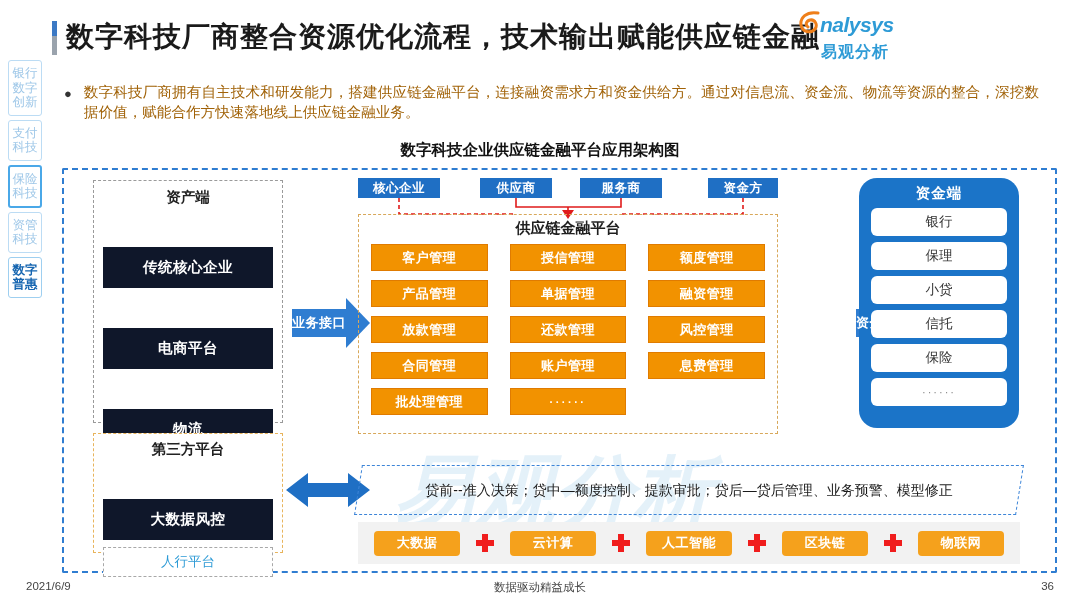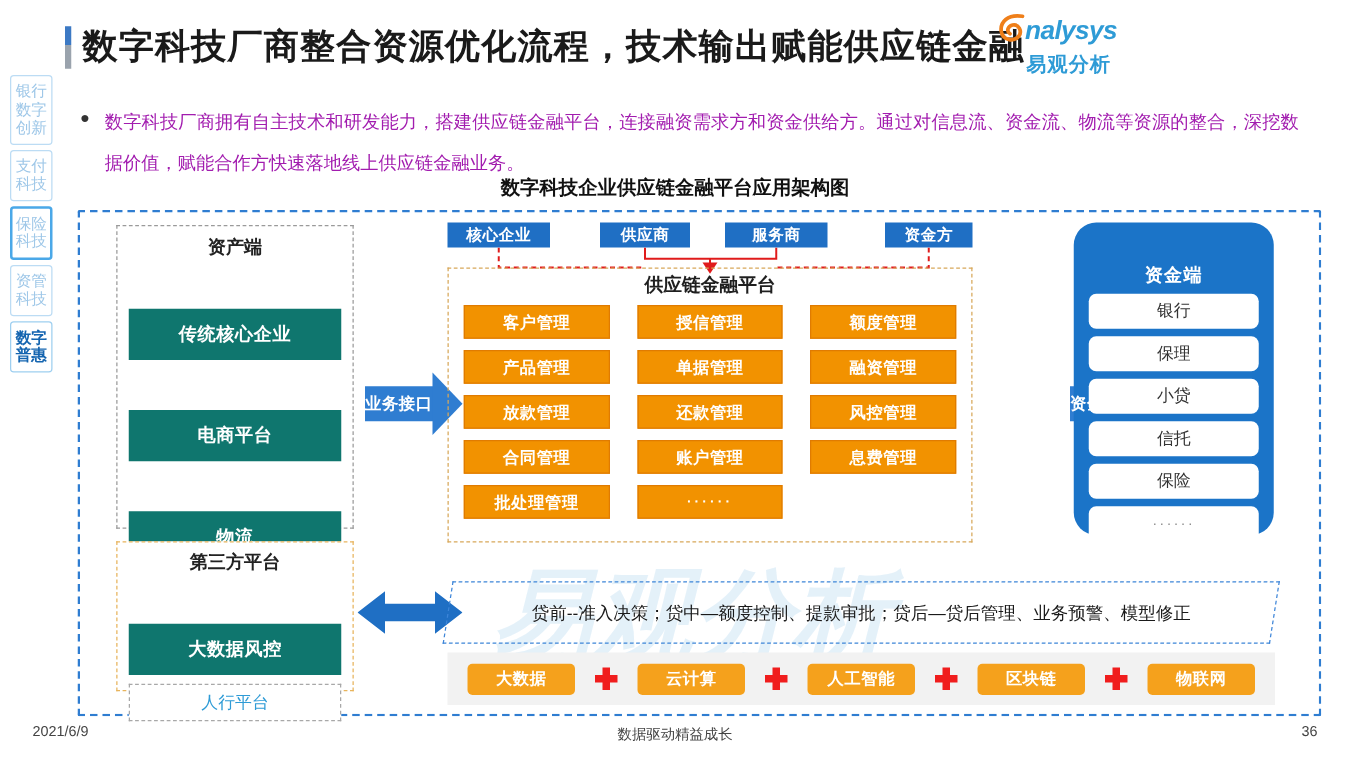--- a/index.html
+++ b/index.html
@@ -44,40 +44,40 @@
     font-size: 12.5px; line-height: 14.5px; text-align: center;
     padding: 5px 2px; letter-spacing: 0;
   }
   .side-item span { display: block; }
   .side-item.highlight { border-color: #4aa8e8; border-width: 2px; }
   .side-item.active { color: #1565b0; font-weight: bold; border-color: #9ecff0; }
 
   
   #bullet { position: absolute; left: 64px; top: 82px; width: 975px; display: flex; }
   #bullet-dot { font-size: 13px; color: #333; line-height: 24px; margin-right: 12px; }
-  #bullet-text { font-size: 14.6px; line-height: 33px; color: #a21caf; text-align: justify; }
+  #bullet-text { font-size: 14.6px; line-height: 20px; color: #a16207; text-align: justify; }
   #subtitle {
     position: absolute; left: 0; top: 140px; width: 1080px; text-align: center;
     font-size: 15.5px; font-weight: bold; color: #111;
   }
 
   
   #frame {
     position: absolute; left: 62px; top: 168px; width: 995px; height: 405px;
     border: 2.5px dashed #2f7dd1; border-radius: 2px;
   }
 
   
   #asset-box {
     position: absolute; left: 29px; top: 10px; width: 190px; height: 243px;
     border: 1.5px dashed #9a9a9a; background: #fff; padding: 7px 9px;
   }
   .box-title { text-align: center; font-size: 14.5px; font-weight: bold; color: #222; margin-bottom: 6px; }
   .blue-row {
-    height: 41px; background: #0f766e; color: #fff;
+    height: 41px; background: #0f172a; color: #fff;
     font-size: 14.5px; font-weight: bold;
     display: flex; align-items: center; justify-content: center;
     margin-bottom: 7px; letter-spacing: .5px; margin-top: 40px;
   }
   .blue-row.dots { letter-spacing: 2px; font-size: 13px; }
 
   
   #third-box {
     position: absolute; left: 29px; top: 263px; width: 190px; height: 120px;
     border: 1.5px dashed #e8b45c; background: #fff; padding: 6px 9px;
@@ -131,21 +131,21 @@
   #tag-1 { left: 122px; width: 72px; }
   #tag-2 { left: 222px; width: 82px; }
   #tag-3 { left: 350px; width: 70px; }
   #connector { position: absolute; left: 0; top: 20px; width: 420px; height: 22px; }
 
   
   #fund-box {
     position: absolute; left: 795px; top: 8px; width: 160px; height: 250px;
     background: #1b74c8; border-radius: 18px; padding: 6px 12px;
   }
-  #fund-title { text-align: center; color: #fff; font-size: 14.5px; font-weight: bold; margin-bottom: 5px; letter-spacing: 1px; margin-top: 27px; }
+  #fund-title { text-align: center; color: #fff; font-size: 14.5px; font-weight: bold; margin-bottom: 5px; letter-spacing: 1px; }
   .fund-row {
     height: 28px; background: #fff; border-radius: 6px;
     color: #333; font-size: 13.5px;
     display: flex; align-items: center; justify-content: center; margin-bottom: 6px;
   }
   .fund-row.dots { letter-spacing: 2px; font-size: 11px; color: #888; }
 
   
   #lifecycle {
     position: absolute; left: 294px; top: 295px; width: 662px; height: 50px;

